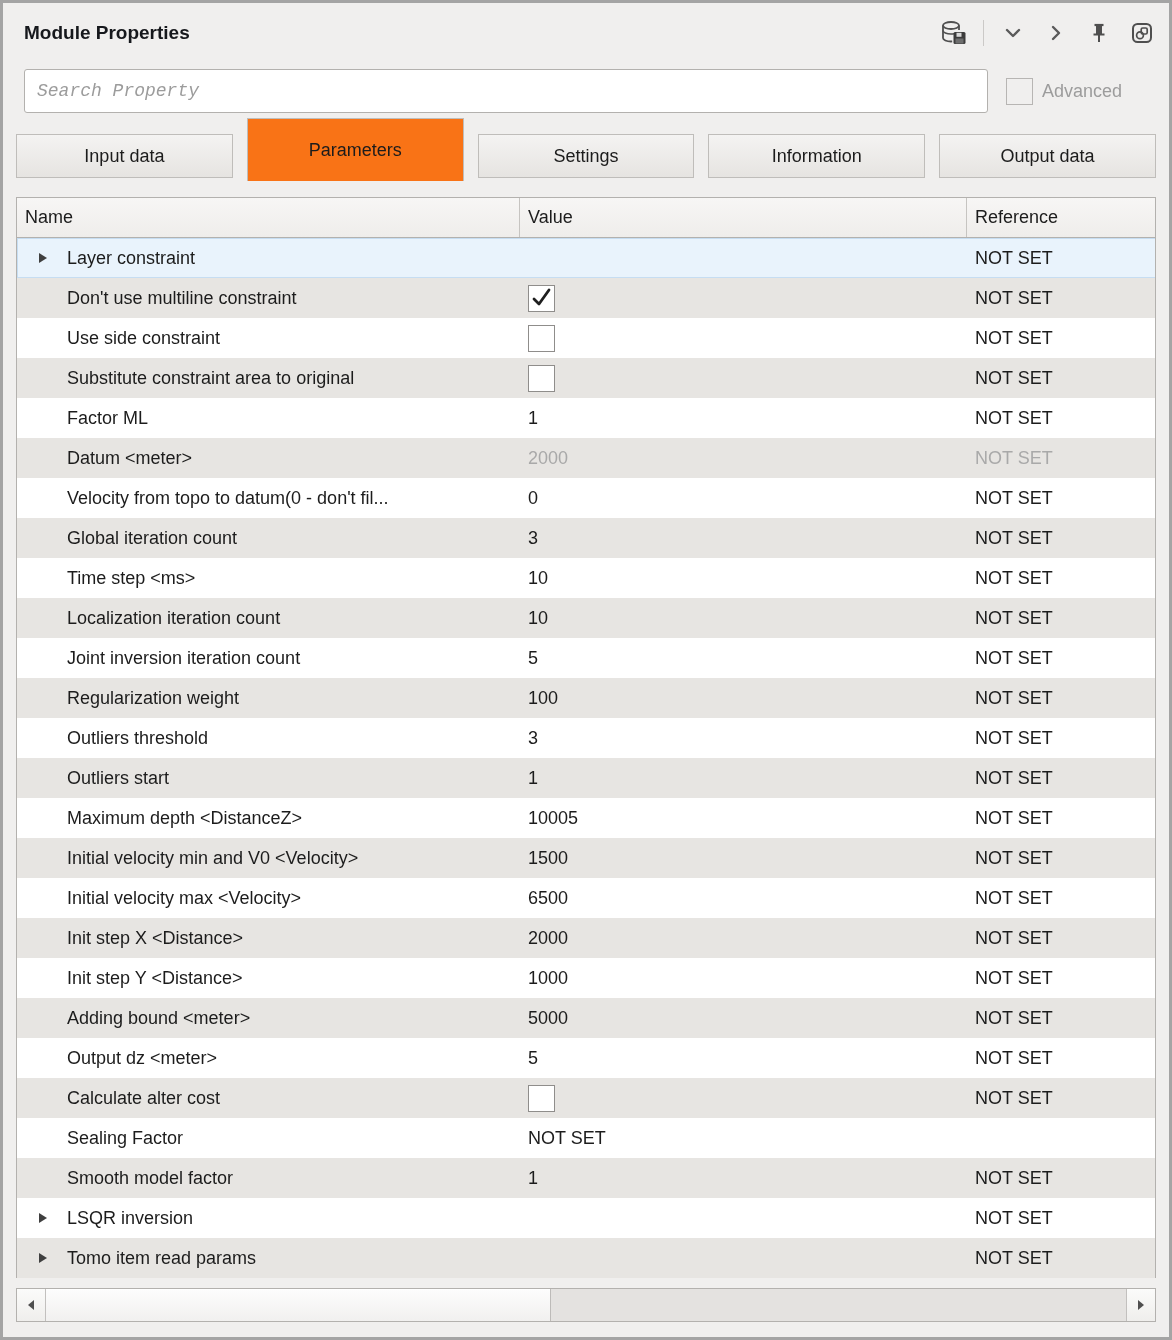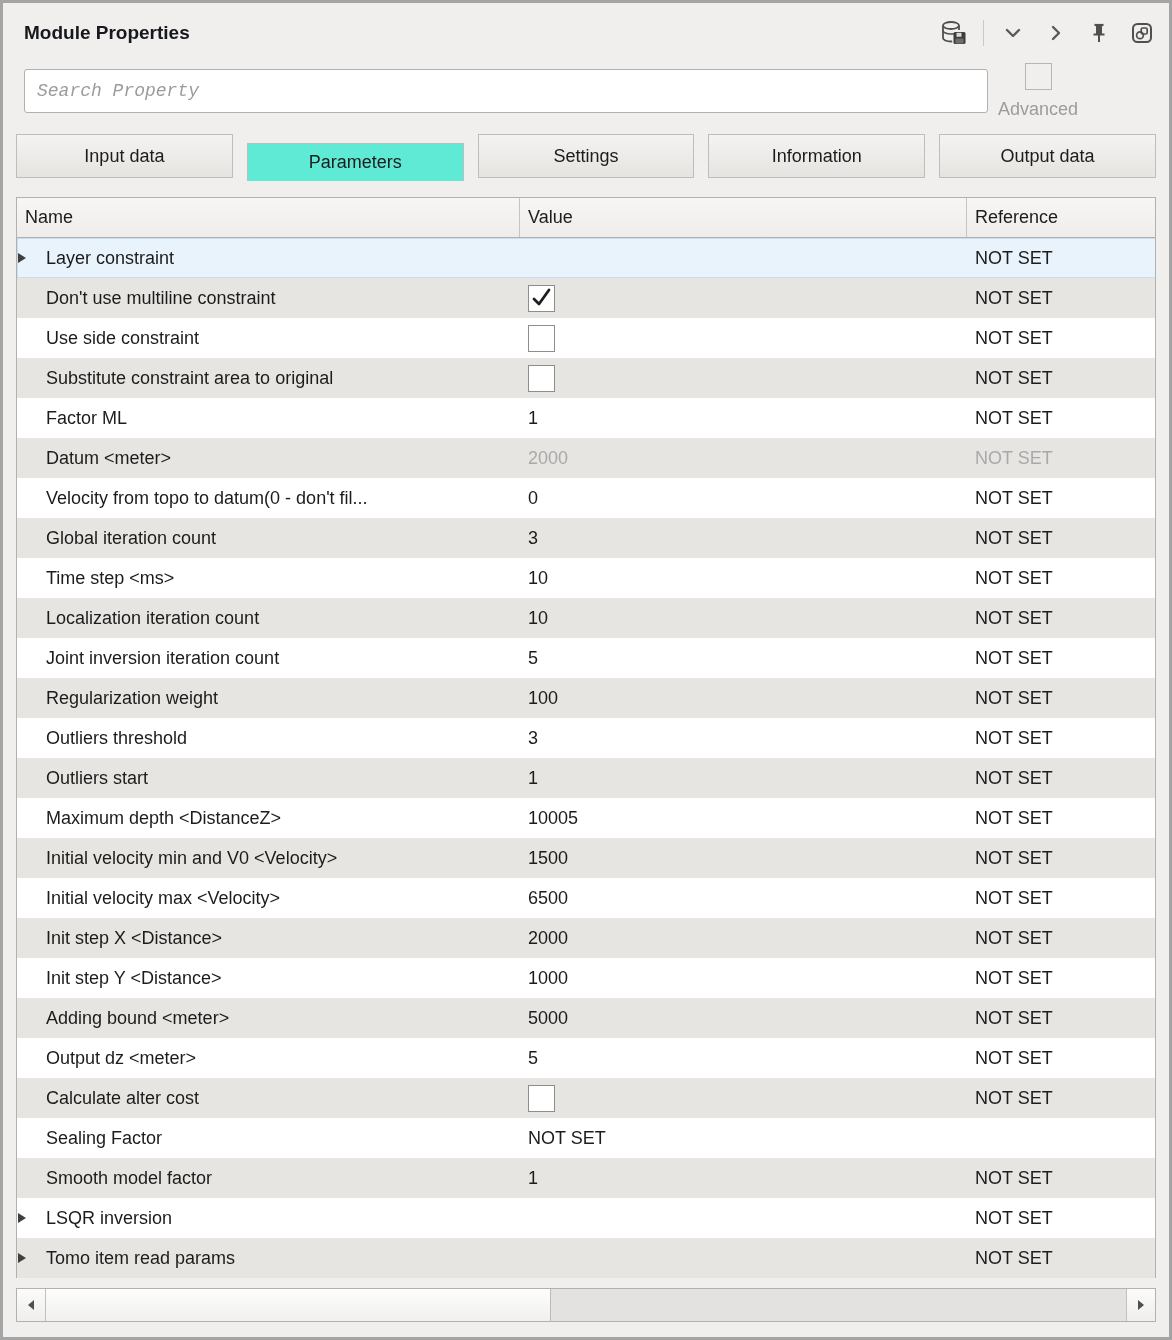--- a/index.html
+++ b/index.html
@@ -38,21 +38,21 @@
     width:964px; height:44px;
     border:1px solid #b3b1ae; border-radius:3px;
     background:#ffffff;
     font-family:Liberation Mono, monospace;
     font-size:18px;
     padding:0 12px;
     color:#ef4444;
     outline:none;
   }
   .search-input::placeholder { font-style:italic; color:#9c9c9c; }
-  .advanced-group { display:flex; align-items:center; margin-left:10px; gap:9px;flex-direction:column; }
+  .advanced-group { display:flex; align-items:center; margin-left:18px; gap:9px; }
   .adv-checkbox {
     width:27px; height:27px;
     border:1px solid #b7b5b3;
     background:transparent;
   }
   .adv-label { font-size:18px; color:#9c9c9c; }
 
   
   .tabs {
     margin:14px 13px 0 13px;
@@ -60,22 +60,22 @@
     display:flex; align-items:flex-end; gap:14px;
   }
   .tab {
     flex:1; height:44px; margin-bottom:3px;
     background:linear-gradient(#f4f3f2,#e6e4e1);
     border:1px solid #bfbdba;
     display:flex; align-items:center; justify-content:center;
     font-size:18px; cursor:default;
   }
   .tab.active {
-    height:38px; margin-bottom:0;
-    background:#5eead4;
+    height:63px; margin-bottom:0;
+    background:#f97316;
     border-bottom:none;
   }
 
   
   .table {
     margin:16px 13px 0 13px;
     width:1140px;
     border:1px solid #b3b1ae; border-bottom:none;
     background:#ffffff;
   }
@@ -94,21 +94,21 @@
   .h-value { width:447px; }
   .h-ref   { width:188px; }
 
   .row { display:flex; height:40px; align-items:center; background:#ffffff; font-size:18px; }
   .row.alt { background:#e7e5e2; }
   .row.selected {
     background:#e9f3fc;
     box-shadow:inset 0 1px 0 #c6ddf2, inset 0 -1px 0 #c6ddf2, inset 1px 0 0 #c6ddf2;
   }
   .cell { height:100%; display:flex; align-items:center; overflow:hidden; white-space:nowrap; }
-  .name-cell  { width:503px; }
+  .name-cell  { width:503px; padding-left:21px; }
   .value-cell { width:447px; padding-left:8px; }
   .ref-cell   { width:188px; padding-left:8px; }
   .expander { width:29px; display:inline-flex; align-items:center; flex:none; }
   .expander.hidden-exp { visibility:hidden; }
   .cb {
     width:27px; height:27px; flex:none;
     border:1px solid #8f8d8b; background:#ffffff;
     display:inline-flex; align-items:center; justify-content:center;
   }
   .cb svg { visibility:hidden; }

